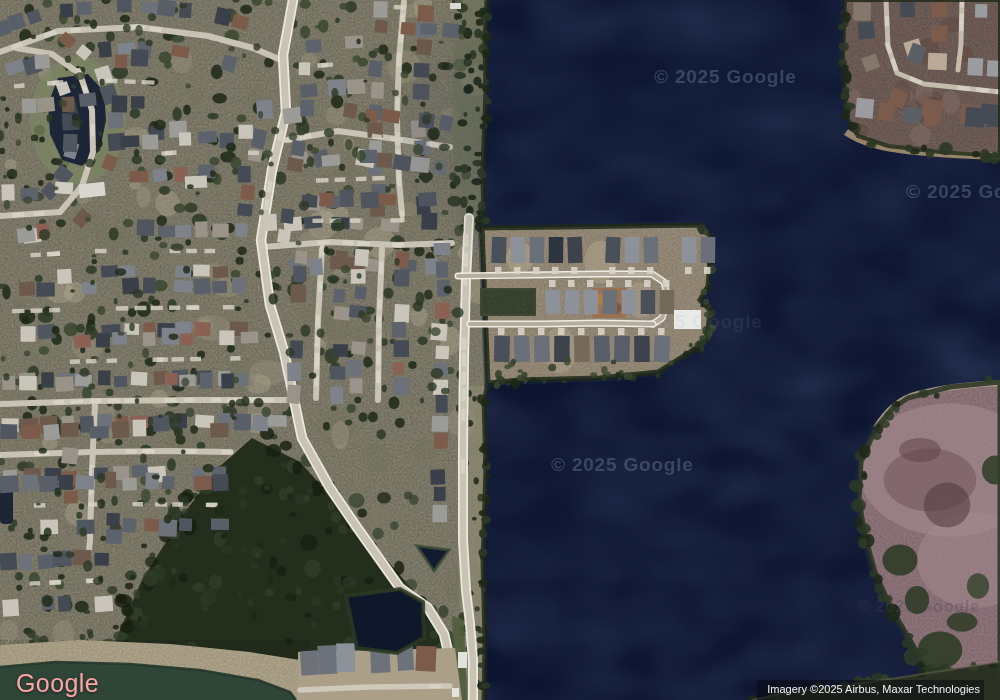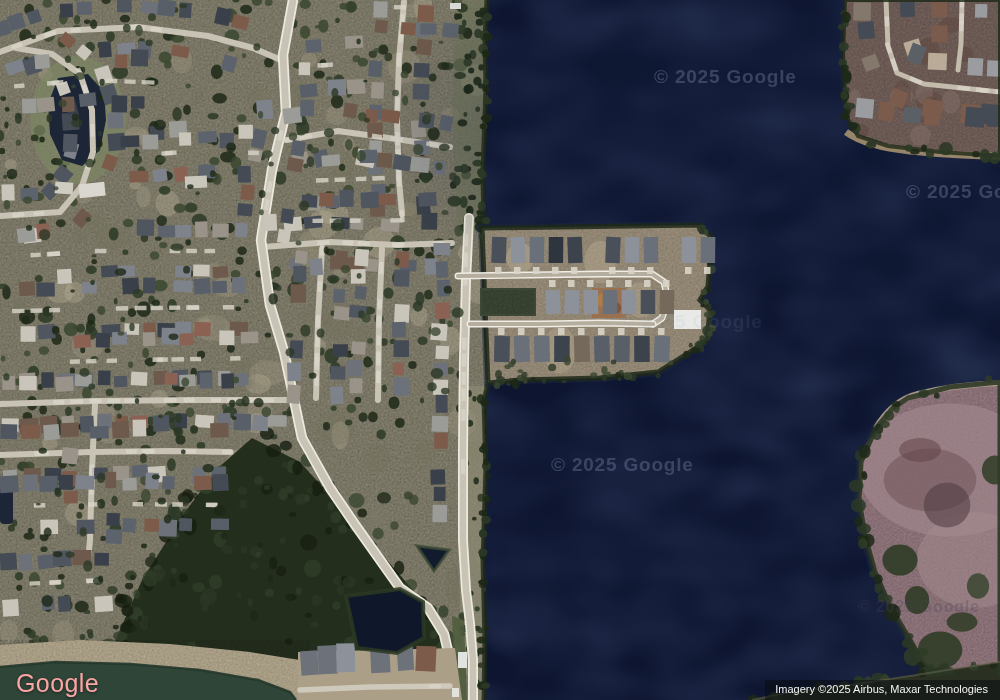--- a/index.html
+++ b/index.html
@@ -20,24 +20,24 @@
   .wm-faint{opacity:.11;}
   .wm-island{color:#4c4256;opacity:.28;}
   #google-logo{
     position:absolute;left:16px;top:669px;
     font-family:"Liberation Sans",sans-serif;
     font-size:25px;font-weight:500;letter-spacing:.4px;
     color:#fca5a5;text-shadow:0 1px 3px rgba(0,0,0,.45);
     user-select:none;cursor:pointer;
   }
   #attribution{
-    position:absolute;right:0;bottom:0;
+    position:absolute;right:16px;bottom:0;
     background:rgba(10,12,18,.55);
     color:#f5f5f5;font:11px "Liberation Sans",sans-serif;
-    padding:3px 12px 4px 10px;line-height:13px;
+    padding:3px 4px 4px 10px;line-height:13px;
     pointer-events:none;white-space:nowrap;
   }
 </style>
 </head>
 <body>
 
 <div id="map-viewport">
   <svg id="sat" width="1000" height="700" viewBox="0 0 1000 700">
       <defs>
         <filter id="gD" x="0%" y="0%" width="100%" height="100%">

